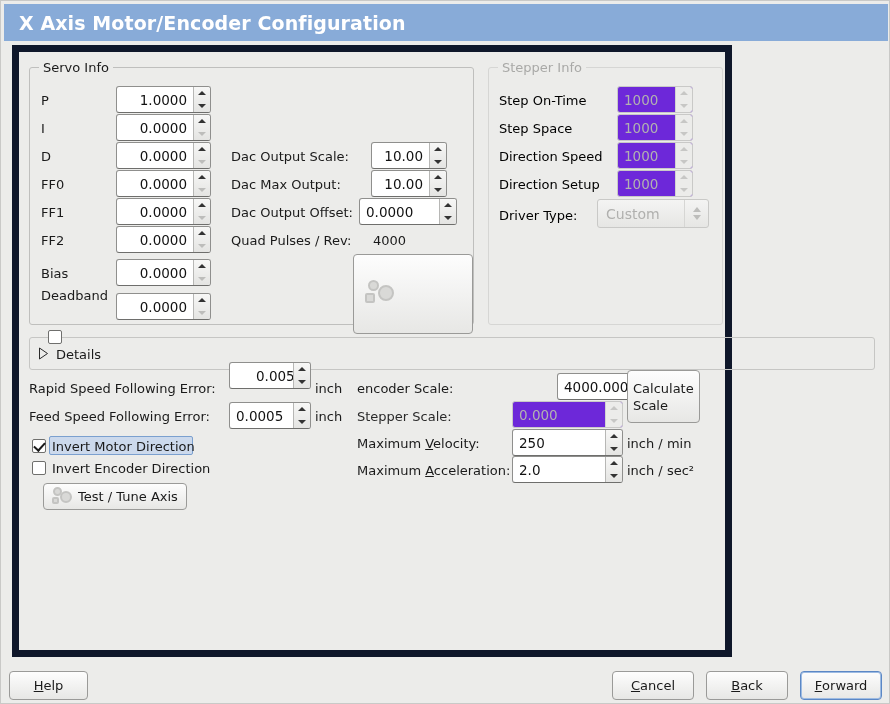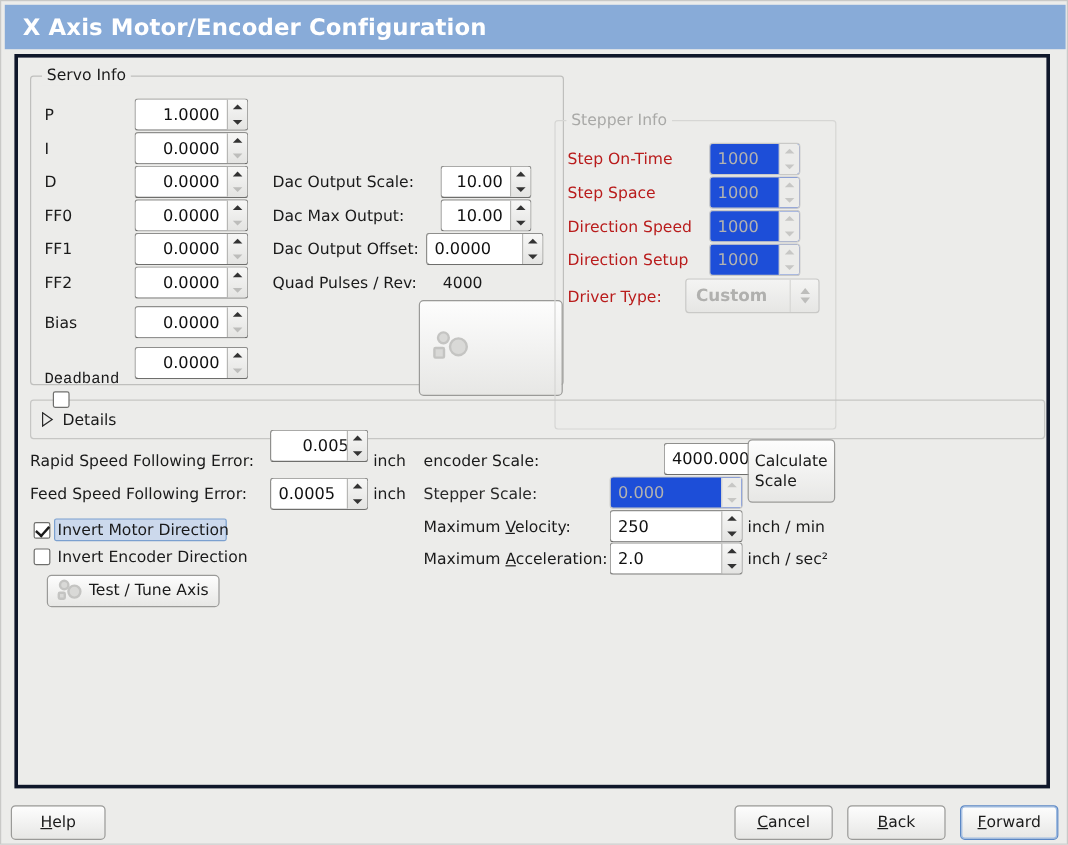--- a/index.html
+++ b/index.html
@@ -34,23 +34,23 @@
     font-size: 19px;
     font-weight: bold;
     padding-left: 15px;
     letter-spacing: .1px;
   }
 
   
   #main-panel {
     position: absolute;
     left: 11px; top: 44px;
-    width: 863px; height: 612px;
+    width: 720px; height: 612px;
     background: #ececea;
-    border: 3px solid #0f172a;
+    border: 7px solid #0f172a;
   }
 
   
   .groupbox {
     position: absolute;
     border: 1px solid #bfbfbd;
     border-radius: 3px;
   }
   .groupbox > .gb-title {
     position: absolute;
@@ -62,37 +62,37 @@
   }
   .gb-title.dim { color: #a9a9a7; }
 
   
   .lbl {
     position: absolute;
     white-space: nowrap;
     font-size: 13px;
     line-height: 15px;
   }
-  .lbl.dim { color: #b91c1c; }
+  .lbl.dim { color: #000000; }
   .lbl.bold { font-weight: bold; }
   .mn { text-decoration: underline; }
 
   
   .spin {
     position: absolute;
     display: flex;
     height: 27px;
     background: #ffffff;
     border: 1px solid #8f8f8d;
     border-bottom-color: #6e6e6c;
     border-radius: 3px;
     overflow: hidden;
   }
   .spin.dim {
-    background: #1d4ed8;
+    background: #6d28d9;
     border-color: #c9c9c7;
   }
   .spin .val {
     flex: 1 1 auto;
     display: flex;
     align-items: center;
     justify-content: flex-end;
     padding: 0 6px 0 5px;
     font-size: 13.5px;
     color: #111;
@@ -234,21 +234,21 @@
     <div class="groupbox" style="left:10px; top:15px; width:445px; height:258px;">
       <div class="gb-title">Servo Info</div>
 
       <div class="lbl" style="left:11px; top:25px;">P</div>
       <div class="lbl" style="left:11px; top:53px;">I</div>
       <div class="lbl" style="left:11px; top:81px;">D</div>
       <div class="lbl" style="left:11px; top:109px;">FF0</div>
       <div class="lbl" style="left:11px; top:137px;">FF1</div>
       <div class="lbl" style="left:11px; top:165px;">FF2</div>
       <div class="lbl" style="left:11px; top:198px;">Bias</div>
-      <div class="lbl" style="left:11px; top:244px;font-family:Liberation Mono, monospace;">Deadband</div>
+      <div class="lbl" style="left:11px; top:220px;">Deadband</div>
 
       <div class="spin" style="left:86px; top:18px; width:95px;">
         <div class="val">1.0000</div>
         <div class="btns">
           <div class="ar up">
               <span></span>
             </div>
           <div class="ar down">
               <span></span>
             </div>
@@ -374,21 +374,21 @@
 
       <div class="btn" style="left:323px; top:186px; width:120px; height:80px; justify-content:flex-start;">
         <div class="gears" style="width:34px; height:30px; margin-left:11px; flex:0 0 34px;">
           <div class="gear" style="left:13px; top:6px; width:16px; height:16px;"></div>
           <div class="gear" style="left:3px; top:1px; width:11px; height:11px;"></div>
           <div class="gear" style="left:0px; top:14px; width:10px; height:10px; border-radius:2px;"></div>
         </div>
       </div>
     </div>
 
-    <div class="groupbox" style="left:447px; top:15px; width:235px; height:258px; border-color:#d6d6d4;margin-top:37px;">
+    <div class="groupbox" style="left:469px; top:15px; width:235px; height:258px; border-color:#d6d6d4;">
       <div class="gb-title dim">Stepper Info</div>
 
       <div class="lbl dim" style="left:10px; top:25px;">Step On-Time</div>
       <div class="lbl dim" style="left:10px; top:53px;">Step Space</div>
       <div class="lbl dim" style="left:10px; top:81px;">Direction Speed</div>
       <div class="lbl dim" style="left:10px; top:109px;">Direction Setup</div>
       <div class="lbl dim" style="left:10px; top:140px;">Driver Type:</div>
 
       <div class="spin dim leftval" style="left:128px; top:18px; width:76px;">
         <div class="val">1000</div>
@@ -428,21 +428,21 @@
         <div class="btns">
           <div class="ar up">
               <span></span>
             </div>
           <div class="ar down">
               <span></span>
             </div>
         </div>
       </div>
 
-      <div class="combo" style="left:108px; top:131px; width:112px;font-weight:bold;">
+      <div class="combo" style="left:108px; top:131px; width:112px;">
         <div class="cval">Custom</div>
         <div class="carrows">
             <i class="u"></i>
             <i class="d"></i>
           </div>
       </div>
     </div>
 
     <div class="groupbox" style="left:10px; top:285px; width:846px; height:33px; border-color:#c6c6c4;">
       <div class="cb" style="left:18px; top:-8px;"></div>

